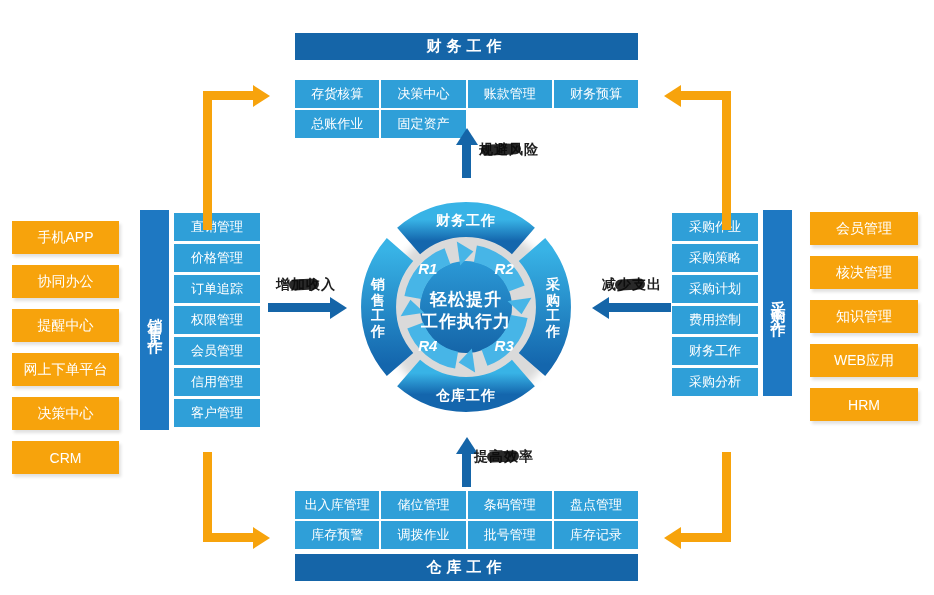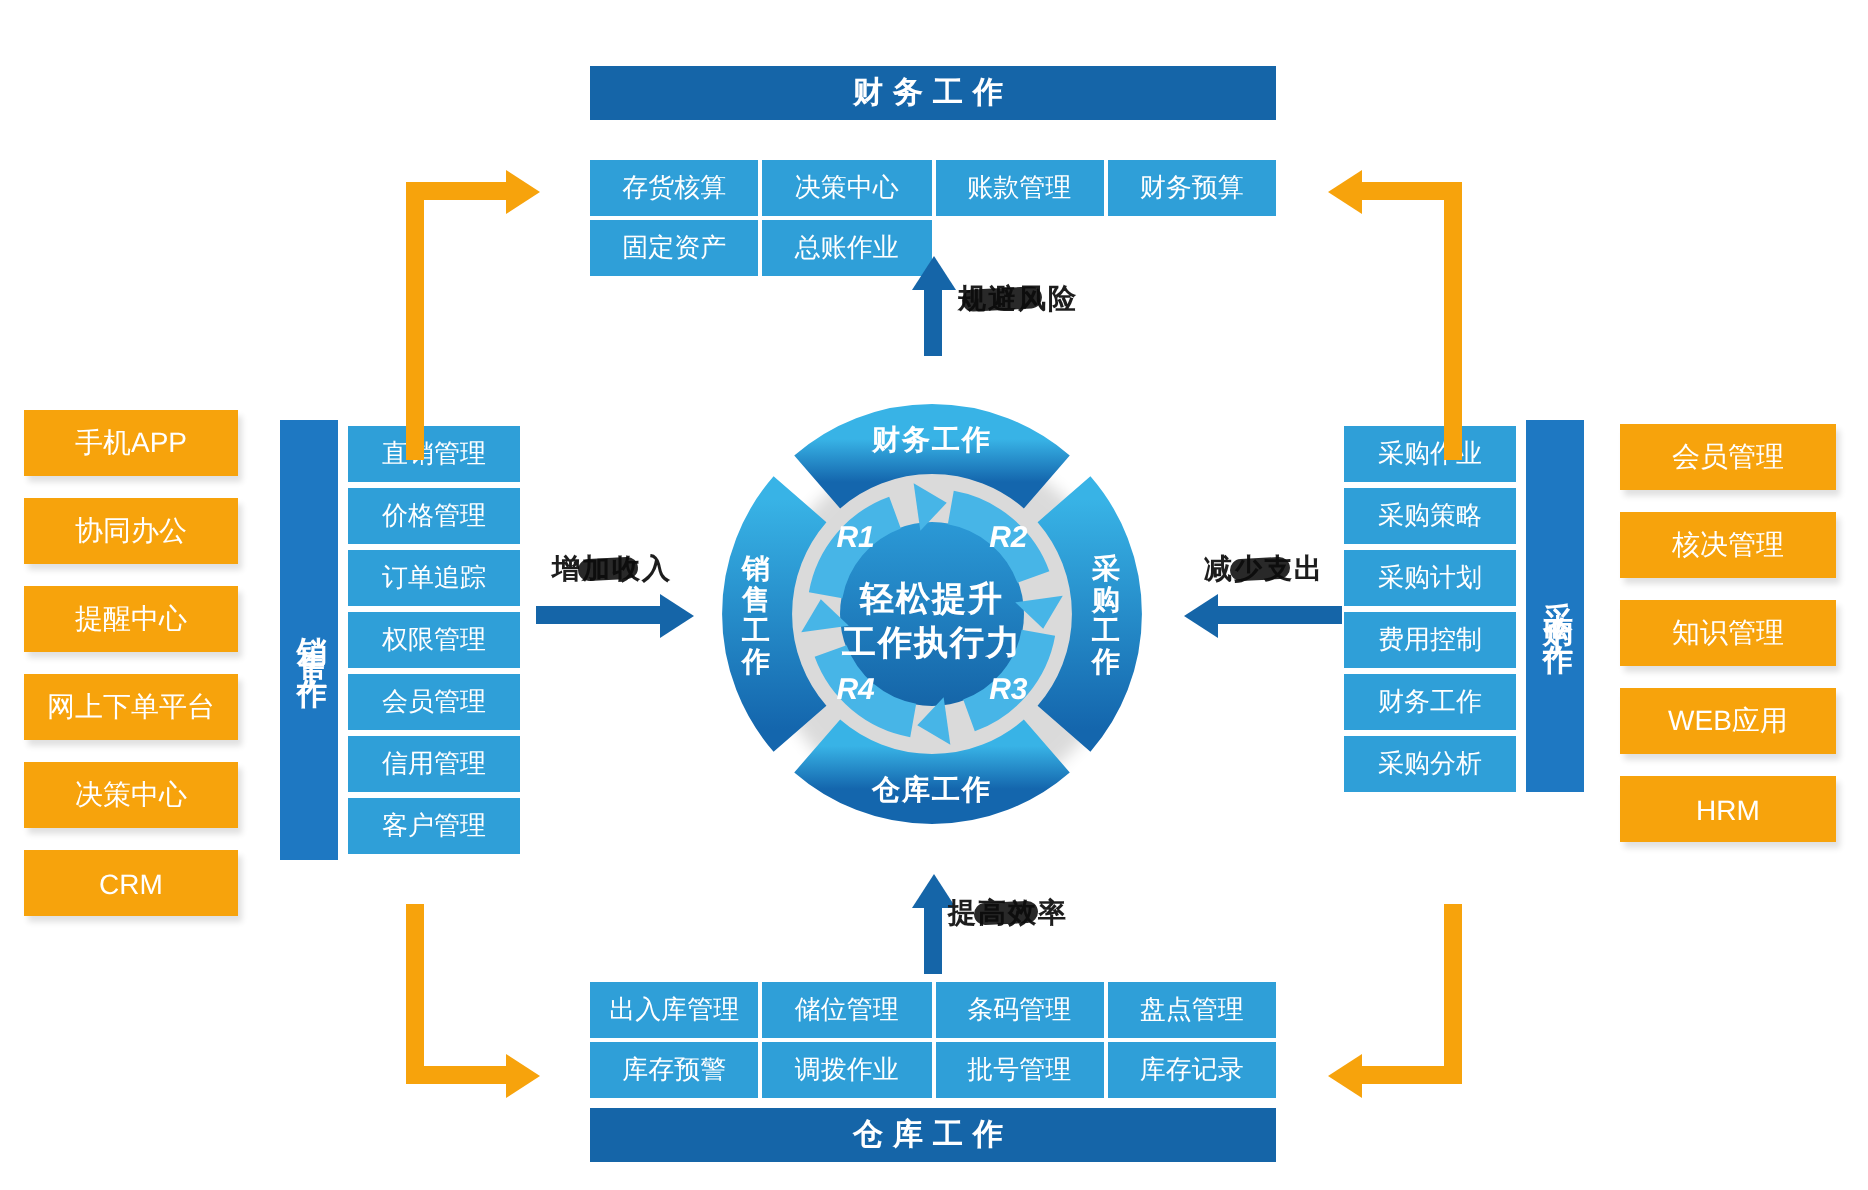--- a/index.html
+++ b/index.html
@@ -8,21 +8,21 @@
 
   .block{position:absolute;width:343px}
   .block.finance{left:295px;top:33px}
   .block.warehouse{left:295px;top:491px}
   .block-header{height:27px;background:#1565a8;color:#fff;font-size:15px;font-weight:bold;letter-spacing:5px;display:flex;align-items:center;justify-content:center}
   .block-grid{display:grid;grid-template-columns:repeat(4,1fr);gap:2px;margin-top:20px}
   .warehouse .block-grid{margin-top:0;margin-bottom:5px}
   .cell{height:28px;background:#2f9fd8;color:#fff;font-size:13px;display:flex;align-items:center;justify-content:center;white-space:nowrap}
 
   .orange-col{position:absolute;display:flex;flex-direction:column;gap:11px}
-  .orange-col.left{left:12px;top:205px;width:107px}
+  .orange-col.left{left:12px;top:221px;width:107px}
   .orange-col.right{left:810px;top:212px;width:108px}
   .orange-box{height:33px;background:#f7a30c;color:#fff;font-size:14px;display:flex;align-items:center;justify-content:center;box-shadow:2px 3px 3px rgba(0,0,0,0.12)}
 
   .blue-col{position:absolute;display:flex;flex-direction:column;gap:3px}
   .blue-col.left{left:174px;top:213px;width:86px}
   .blue-col.right{left:672px;top:213px;width:86px}
   .blue-item{height:28px;background:#2f9fd8;color:#fff;font-size:13px;display:flex;align-items:center;justify-content:center;white-space:nowrap}
 
   .vbar{position:absolute;width:29px;background:#1e78c2;color:#fff;font-size:15px;font-weight:bold;writing-mode:vertical-lr;text-orientation:upright;letter-spacing:7px;display:flex;align-items:center;justify-content:center}
   .vbar.sales{left:140px;top:210px;height:220px}
@@ -43,22 +43,22 @@
 </head>
 <body>
 
 <div class="block finance">
   <div class="block-header">财务工作</div>
   <div class="block-grid">
     <div class="cell">存货核算</div>
     <div class="cell">决策中心</div>
     <div class="cell">账款管理</div>
     <div class="cell">财务预算</div>
+    <div class="cell">总账作业</div>
     <div class="cell">固定资产</div>
-    <div class="cell">总账作业</div>
   </div>
 </div>
 
 <div class="block warehouse">
   <div class="block-grid">
     <div class="cell">出入库管理</div>
     <div class="cell">储位管理</div>
     <div class="cell">条码管理</div>
     <div class="cell">盘点管理</div>
     <div class="cell">库存预警</div>

